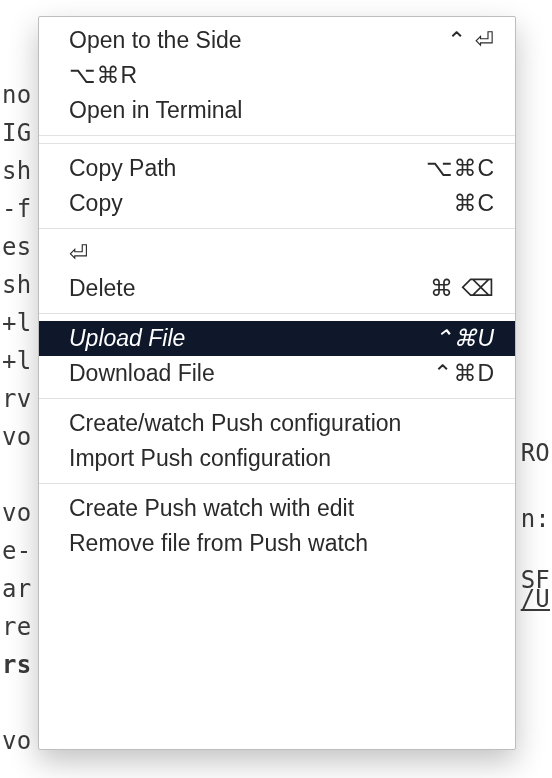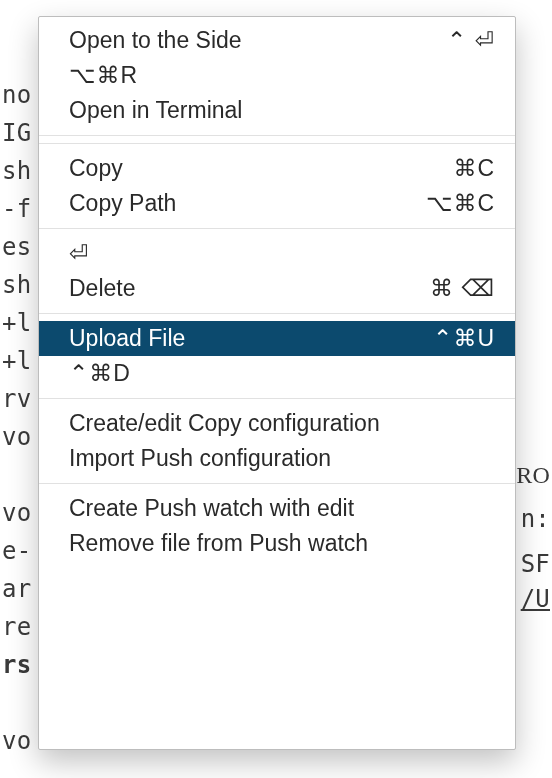--- a/index.html
+++ b/index.html
@@ -47,22 +47,23 @@
   }
   .menu-item {
     display: flex;
     align-items: center;
     justify-content: space-between;
     height: 35px;
     padding: 0 20px 0 30px;
     cursor: default;
   }
   .menu-item.highlight {
-    background: #0c4a6e;
+    background: #0f172a;
     color: #ffffff;
+    font-style: italic;
   }
   .menu-label {
     flex: 1 1 auto;
     white-space: nowrap;
   }
   .menu-shortcut {
     flex: 0 0 auto;
     text-align: right;
     letter-spacing: 1px;
     font-size: 23px;
@@ -73,64 +74,65 @@
     background: #e1e1e1;
   }
   .underline { text-decoration: underline; }
   .bold { font-weight: 600; }
 </style>
 </head>
 <body>
 
 <div class="bg-code">
   <div id="bg-left"><div class="bg-line">no</div><div class="bg-line">IG</div><div class="bg-line">sh</div><div class="bg-line">-f</div><div class="bg-line">es</div><div class="bg-line">sh</div><div class="bg-line">+l</div><div class="bg-line">+l</div><div class="bg-line">rv</div><div class="bg-line">vo</div><div class="bg-line"></div><div class="bg-line">vo</div><div class="bg-line">e-</div><div class="bg-line">ar</div><div class="bg-line">re</div><div class="bg-line bold">rs</div><div class="bg-line"></div><div class="bg-line">vo</div></div>
-  <div id="bg-right"><div style="position: absolute; right: 2px; top: 456px; font-family: Liberation Serif, serif;">RO</div><div style="position: absolute; right: 2px; top: 500px;">n:</div><div style="position: absolute; right: 2px; top: 545px;">SF</div><div class="underline" style="position: absolute; right: 2px; top: 580px;">/U</div></div>
+  <div id="bg-right"><div style="position: absolute; right: 2px; top: 434px;">RO</div><div style="position: absolute; right: 2px; top: 500px;">n:</div><div style="position: absolute; right: 2px; top: 561px;">SF</div><div class="underline" style="position: absolute; right: 2px; top: 580px;">/U</div></div>
 </div>
 
 <div class="context-menu" id="menu-root">
 <div class="menu-item">
       <span class="menu-label">Open to the Side</span>
       <span class="menu-shortcut">⌃ ⏎</span>
     </div>
     <div class="menu-item">
       <span class="menu-shortcut">⌥⌘R</span>
     </div>
     <div class="menu-item">
       <span class="menu-label">Open in Terminal</span>
       <span class="menu-shortcut"></span>
     </div>
     <div class="menu-sep"></div>
     <div class="menu-sep"></div>
     <div class="menu-item">
+      <span class="menu-label">Copy Path</span>
+      <span class="menu-shortcut">⌥⌘C</span>
+    </div>
+    <div class="menu-item">
       <span class="menu-label">Copy</span>
       <span class="menu-shortcut">⌘C</span>
-    </div>
-    <div class="menu-item">
-      <span class="menu-label">Copy Path</span>
-      <span class="menu-shortcut">⌥⌘C</span>
     </div>
     <div class="menu-sep"></div>
     <div class="menu-item">
       <span class="menu-shortcut">⏎</span>
     </div>
     <div class="menu-item">
       <span class="menu-label">Delete</span>
       <span class="menu-shortcut">⌘ ⌫</span>
     </div>
     <div class="menu-sep"></div>
     <div class="menu-item highlight">
       <span class="menu-label">Upload File</span>
       <span class="menu-shortcut">⌃⌘U</span>
     </div>
     <div class="menu-item">
+      <span class="menu-label">Download File</span>
       <span class="menu-shortcut">⌃⌘D</span>
     </div>
     <div class="menu-sep"></div>
     <div class="menu-item">
-      <span class="menu-label">Create/edit Copy configuration</span>
+      <span class="menu-label">Create/watch Push configuration</span>
       <span class="menu-shortcut"></span>
     </div>
     <div class="menu-item">
       <span class="menu-label">Import Push configuration</span>
       <span class="menu-shortcut"></span>
     </div>
     <div class="menu-sep"></div>
     <div class="menu-item">
       <span class="menu-label">Create Push watch with edit</span>
       <span class="menu-shortcut"></span>

